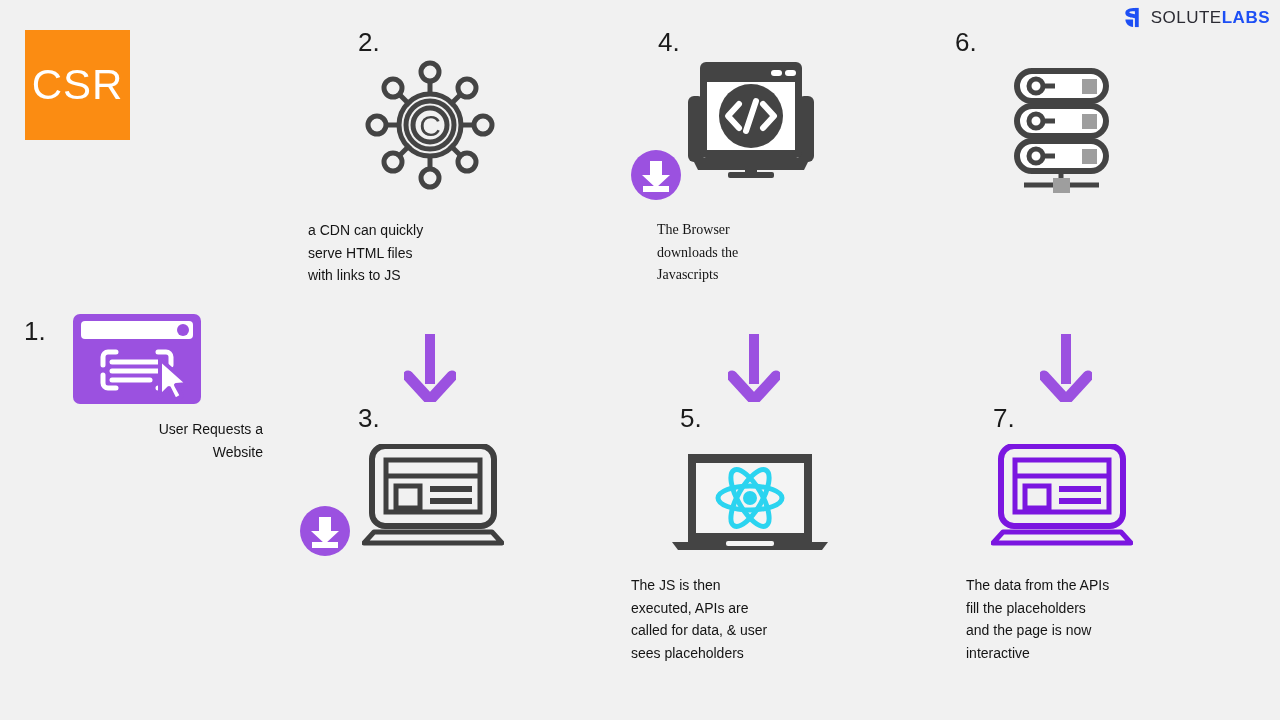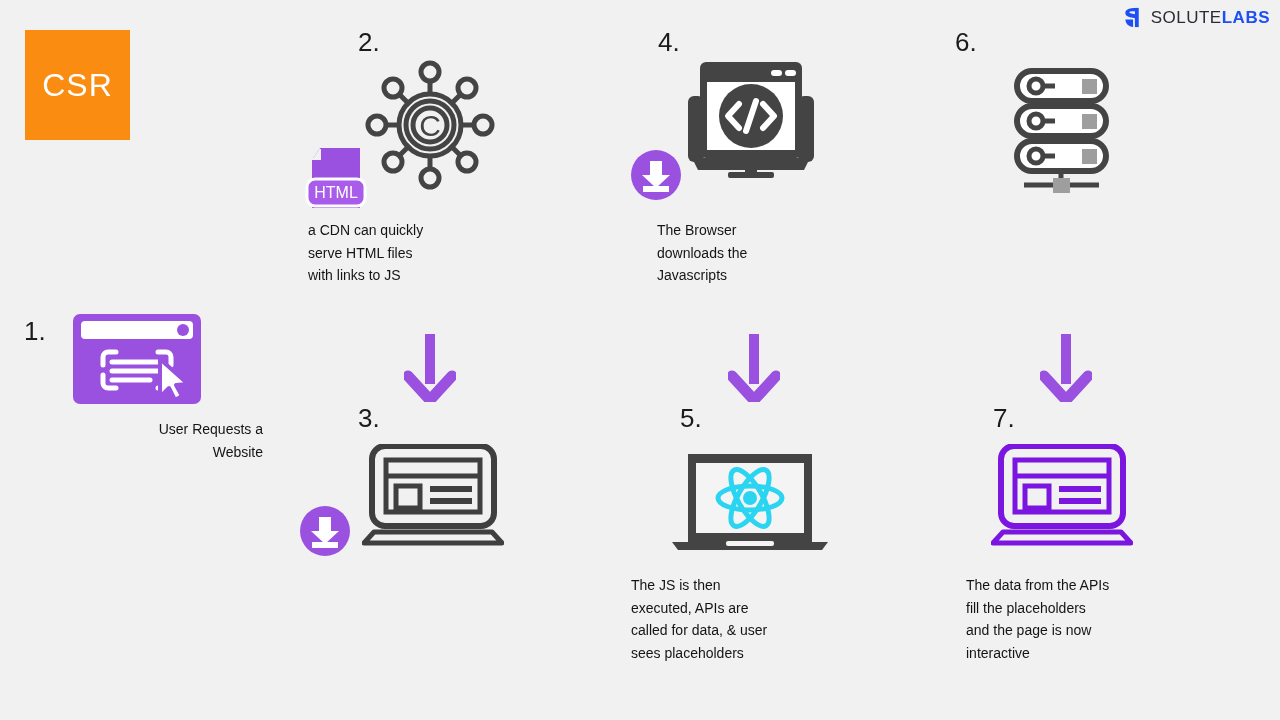--- a/index.html
+++ b/index.html
@@ -18,21 +18,21 @@
   .logo-mark{width:23px;height:23px;position:relative;}
   .logo-text{font-size:17px;letter-spacing:.5px;font-weight:400;white-space:nowrap;}
   .logo-text .t1{color:#2b2b33;}
   .logo-text .t2{color:#1d4ff5;font-weight:700;}
 
   
   .csr-badge{
     position:absolute;left:25px;top:30px;width:105px;height:110px;
     background:#FB8C12;display:flex;align-items:center;justify-content:center;
   }
-  .csr-badge span{color:#fff;font-size:32px;letter-spacing:1px;font-weight:400;}
+  .csr-badge span{color:#fff;font-size:42px;letter-spacing:1px;font-weight:400;}
   .step-num{
     font-size:26px;color:#1b1b1b;font-weight:400;line-height:1;
     position:absolute;
   }
   .caption{
     font-size:14px;line-height:1.62;color:#141414;
     position:absolute;white-space:pre-line;font-weight:400;
   }
 
   
@@ -104,29 +104,20 @@
         <circle cx="14" cy="67" r="9"></circle>
         <circle cx="120" cy="67" r="9"></circle>
         <circle cx="30" cy="30" r="9"></circle>
         <circle cx="104" cy="104" r="9"></circle>
         <circle cx="104" cy="30" r="9"></circle>
         <circle cx="30" cy="104" r="9"></circle>
       </g>
       <text x="67" y="78" font-family="Liberation Sans, sans-serif" font-size="30" fill="#444444" text-anchor="middle">C</text>
     </svg>
   </div>
-  <div class="icon-wrap" style="left:304px;top:146px;">
-    <svg width="68" height="64" viewBox="0 0 68 64">
-      <path d="M16 2 H56 V62 H8 V14 Z" fill="#9B51E0"></path>
-      <path d="M16 2 L16 14 L8 14 Z" fill="#f1f1f1"></path>
-      <path d="M16 3 L16 13 L6 13" fill="none" stroke="#f1f1f1" stroke-width="2"></path>
-      <rect x="3" y="33" width="58" height="27" rx="8" fill="#A95CEA" stroke="#ffffff" stroke-width="3"></rect>
-      <text x="32" y="52" font-family="Liberation Sans, sans-serif" font-size="16" fill="#ffffff" text-anchor="middle">HTML</text>
-    </svg>
-  </div>
   <div class="caption" style="left:308px;top:219px;width:300px;">a CDN can quickly
 serve HTML files
 with links to JS</div>
 
   <div class="arrow" style="left:404px;top:334px;">
     <svg width="52" height="68" viewBox="0 0 52 68">
       <rect x="21" y="0" width="10" height="50" fill="#9B51E0"></rect>
       <path d="M4 42 L26 66 L48 42" fill="none" stroke="#9B51E0" stroke-width="11" stroke-linecap="round" stroke-linejoin="round"></path>
     </svg>
   </div>
@@ -171,21 +162,21 @@
       <rect x="42" y="114" width="46" height="6" rx="2" fill="#444444"></rect>
     </svg>
   </div>
   <div class="icon-wrap" style="left:631px;top:150px;">
     <svg width="50" height="50" viewBox="0 0 50 50">
       <circle cx="25" cy="25" r="25" fill="#9B51E0"></circle>
       <path d="M19 11 H31 V25 H39 L25 38 L11 25 H19 Z" fill="#ffffff"></path>
       <rect x="12" y="36" width="26" height="6" fill="#ffffff"></rect>
     </svg>
   </div>
-  <div class="caption" style="left:657px;top:219px;width:300px;">The Browser
+  <div class="caption" style="left:657px;top:219px;width:300px;font-family:Liberation Serif, serif;">The Browser
 downloads the
 Javascripts</div>
 
   <div class="arrow" style="left:728px;top:334px;">
     <svg width="52" height="68" viewBox="0 0 52 68">
       <rect x="21" y="0" width="10" height="50" fill="#9B51E0"></rect>
       <path d="M4 42 L26 66 L48 42" fill="none" stroke="#9B51E0" stroke-width="11" stroke-linecap="round" stroke-linejoin="round"></path>
     </svg>
   </div>
 

